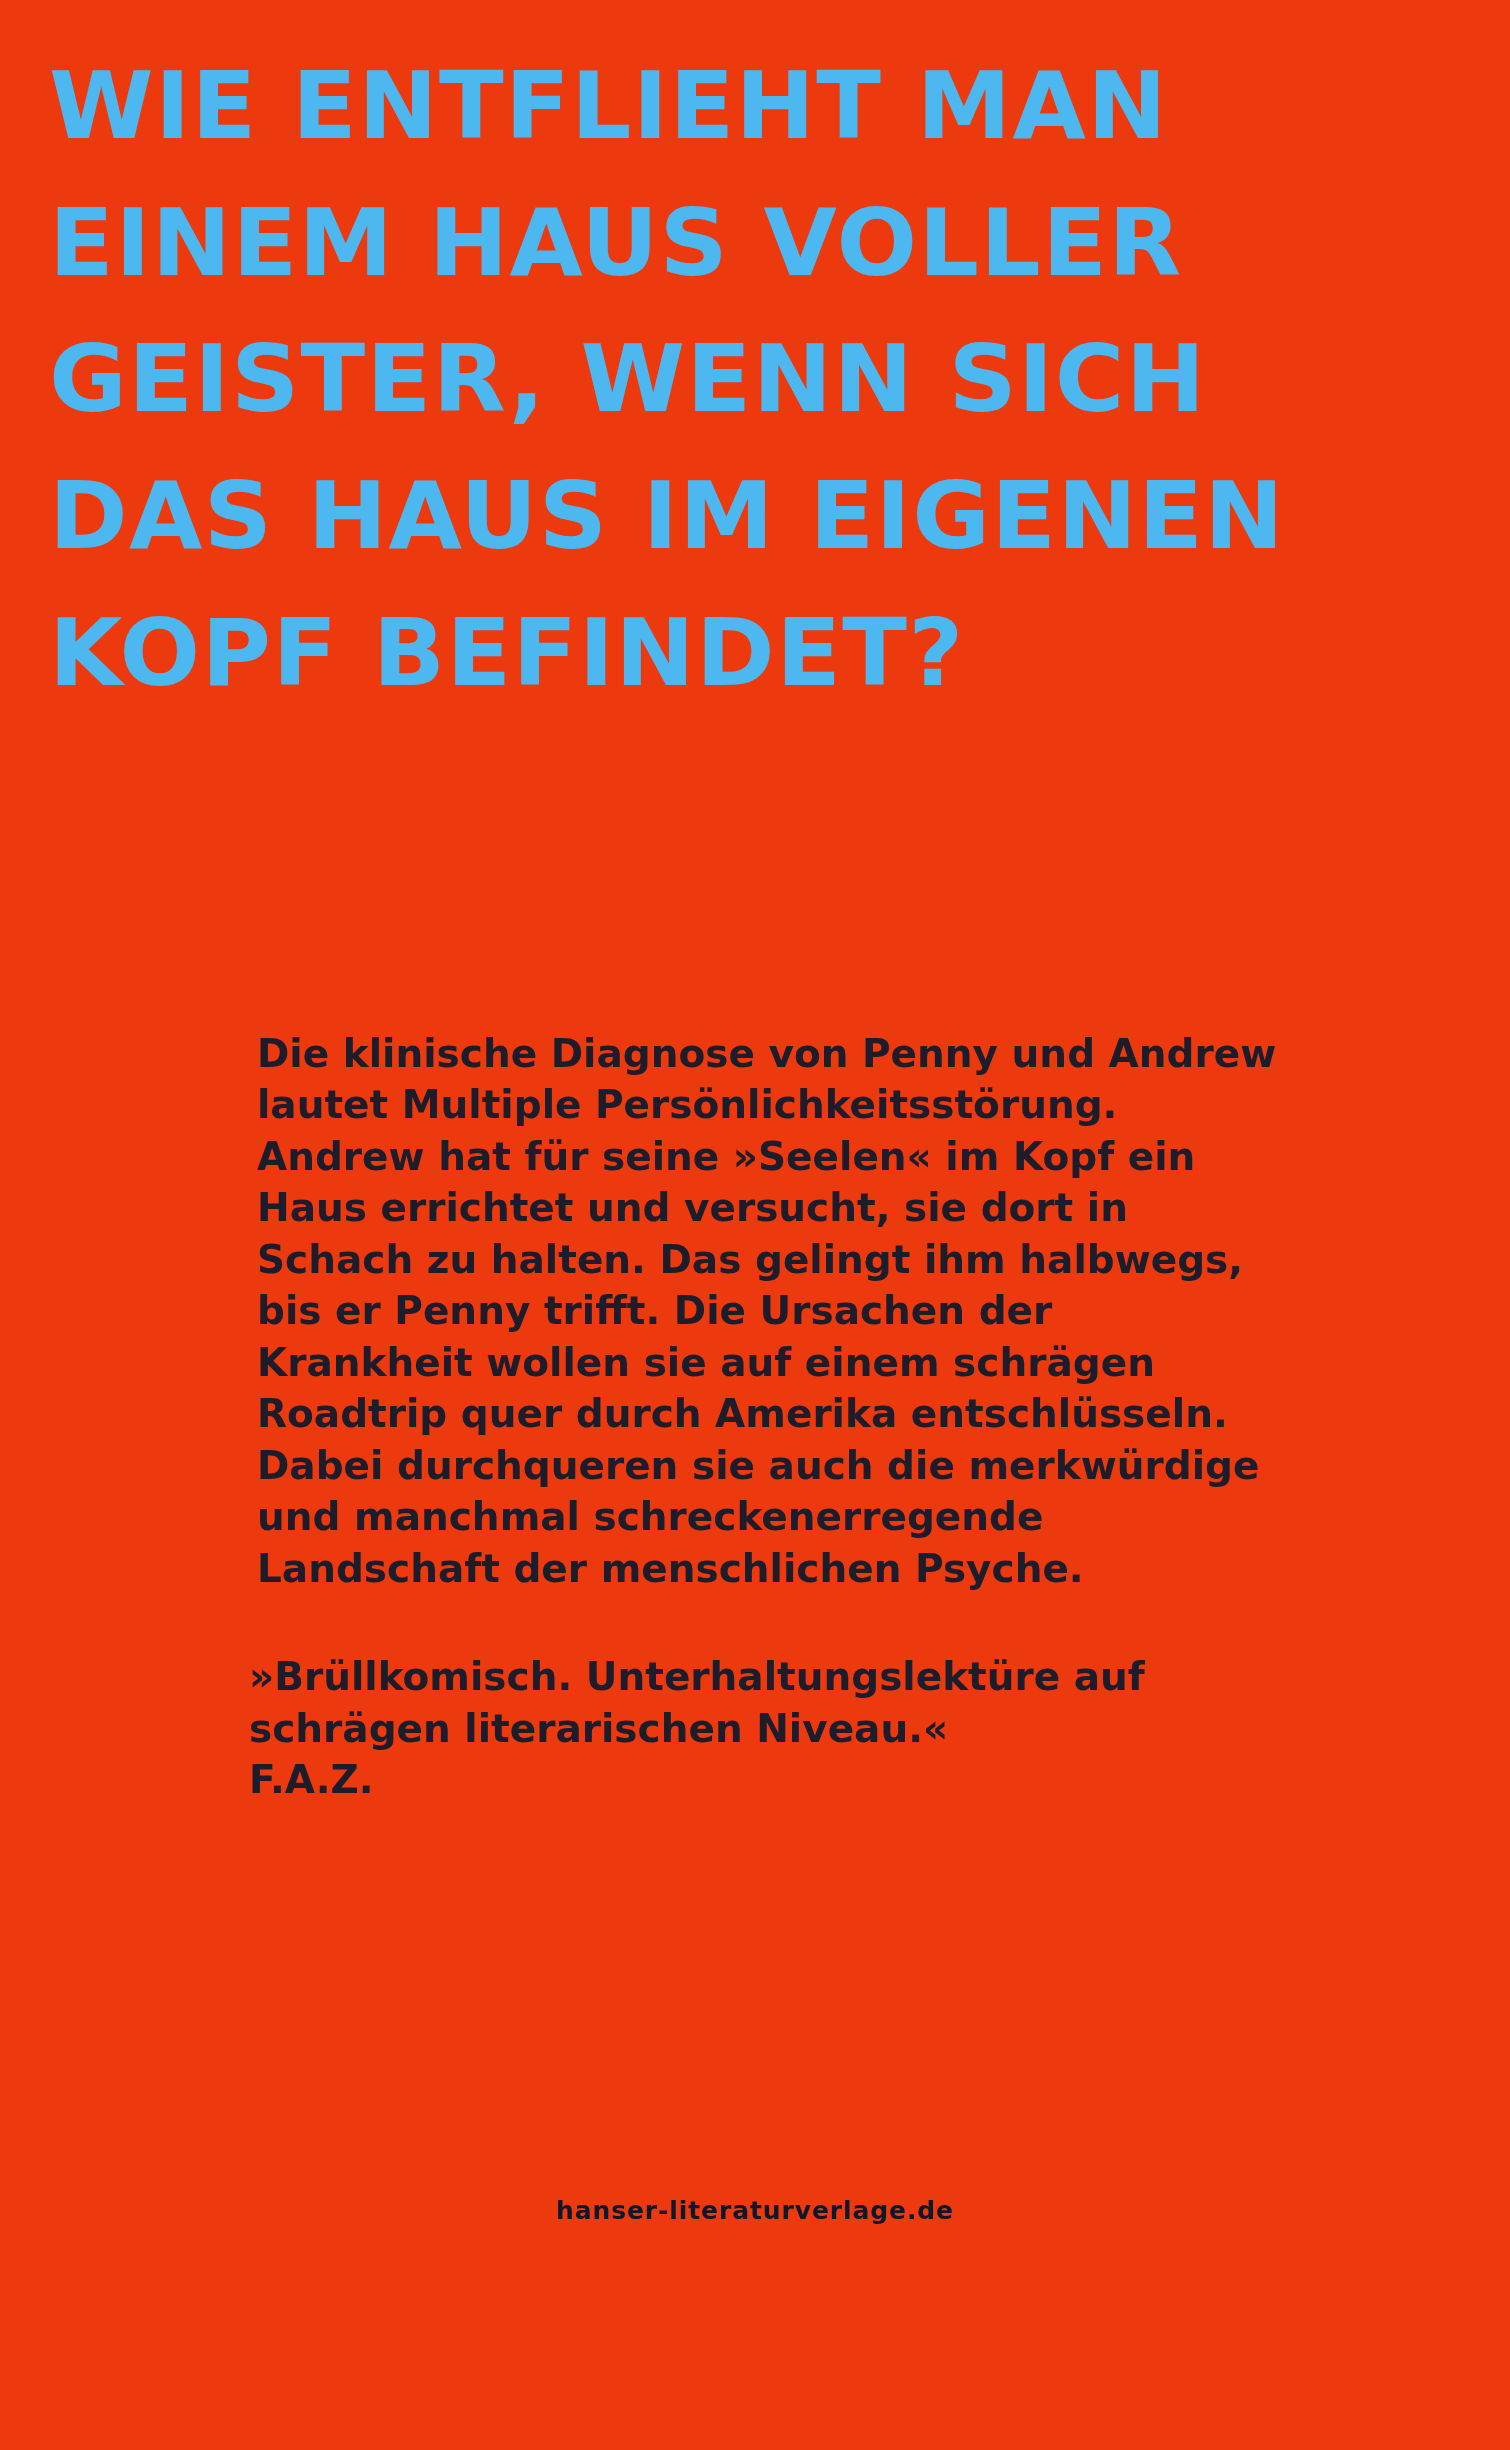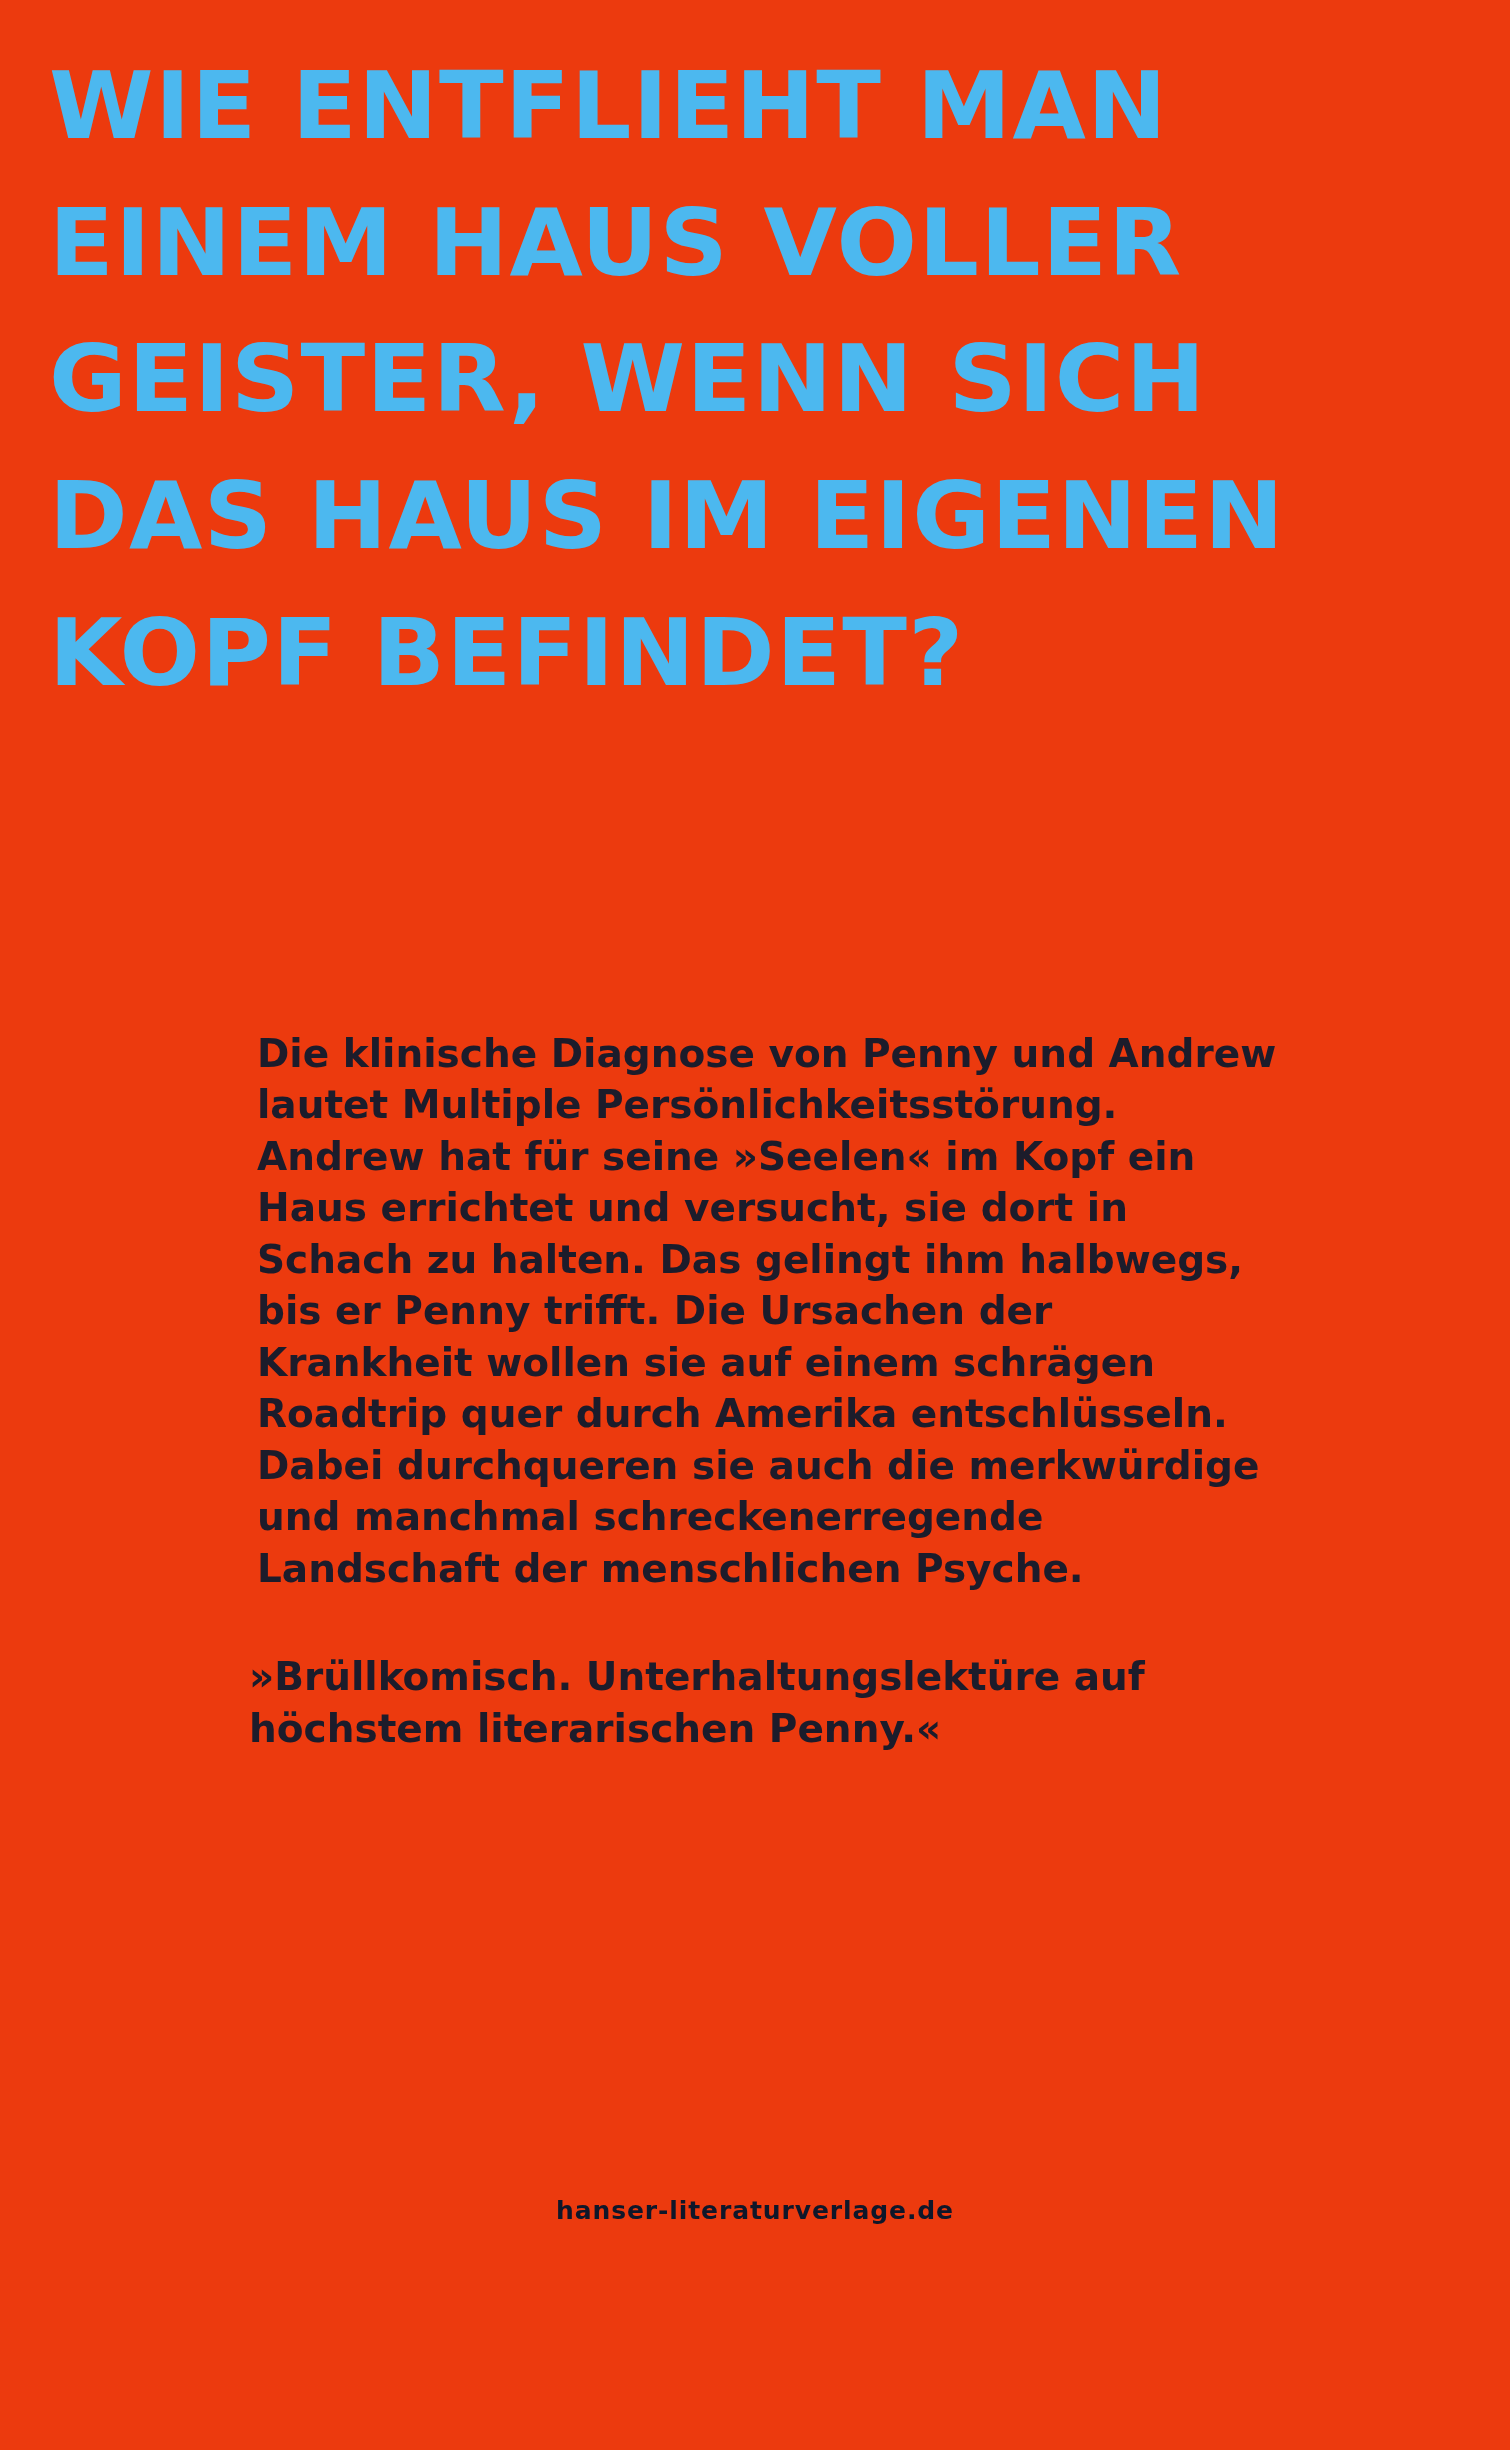--- a/index.html
+++ b/index.html
@@ -102,21 +102,22 @@
     <div class="headline-line">einem Haus voller</div>
     <div class="headline-line">Geister, wenn sich</div>
     <div class="headline-line">das Haus im eigenen</div>
     <div class="headline-line">Kopf befindet?</div>
   </div>
 
   <div class="blurb">
     <p class="first">Die klinische Diagnose von Penny und Andrew lautet Multiple Persönlichkeitsstörung. Andrew hat für seine »Seelen« im Kopf ein Haus errichtet und versucht, sie dort in Schach zu halten. Das gelingt ihm halbwegs, bis er Penny trifft. Die Ursachen der Krankheit wollen sie auf einem schrägen Roadtrip quer durch Amerika entschlüsseln. Dabei durchqueren sie auch die merkwürdige und manchmal schreckenerregende Landschaft der menschlichen Psyche.</p>
     <div class="spacer"></div>
     <div class="quote">
-      <p>»Brüllkomisch. Unterhaltungslektüre auf höchstem literarischen Penny.«</p>
+      <p>»Brüllkomisch. Unterhaltungslektüre auf schrägen literarischen Niveau.«</p>
+      <p>F.A.Z.</p>
     </div>
   </div>
 
   <div class="footer">
     <span class="url">hanser-literaturverlage.de</span>
   </div>
 
 </div>
 
 

